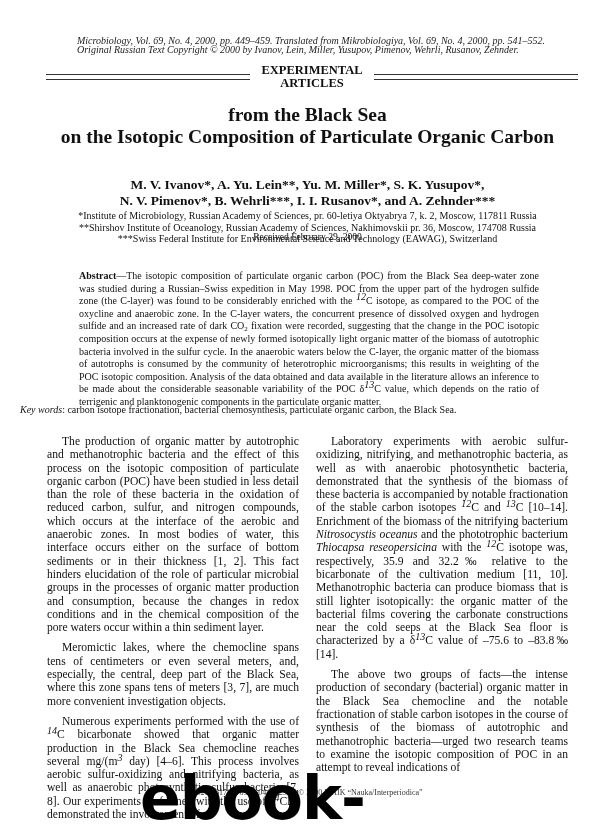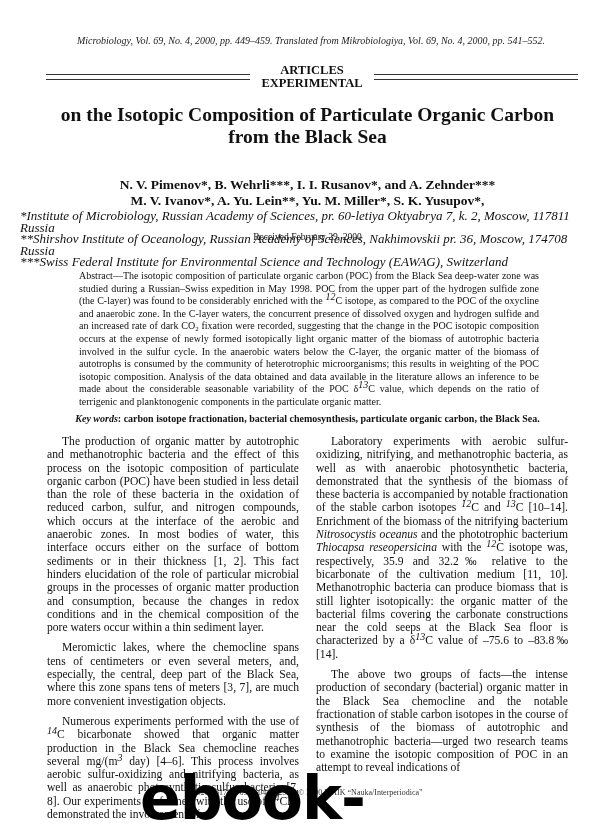--- a/index.html
+++ b/index.html
@@ -5,59 +5,60 @@
   html, body { margin:0; padding:0; background:#ffffff; }
   body { width:615px; height:825px; position:relative; overflow:hidden; font-family:"Liberation Serif", serif; color:#111; }
   .hdr { position:absolute; left:47px; top:36px; font-size:10px; font-style:italic; line-height:9px; color:#222;margin-left:30px; }
   .section { position:absolute; left:46px; top:64px; width:532px; height:30px; }
   .section .rule { position:absolute; top:10px; height:4px; border-top:1.5px solid #333; border-bottom:1px solid #333; }
   .section .rule.l { left:0; width:204px; }
   .section .rule.r { right:0; width:204px; }
   .section .lbl { position:absolute; left:0; right:0; top:0; text-align:center; font-weight:bold; font-size:12.5px; line-height:13px; }
   .title { position:absolute; left:20px; width:575px; top:104px; text-align:center; font-weight:bold; font-size:19.5px; line-height:22px; }
   .authors { position:absolute; left:20px; width:575px; top:177px; text-align:center; font-weight:bold; font-size:13.5px; line-height:16px; }
-  .affil { position:absolute; left:20px; width:575px; top:210px; text-align:left; font-style:italic; font-size:13px; line-height:11.5px; }
+  .affil { position:absolute; left:20px; width:575px; top:210px; text-align:center; font-size:10px; line-height:11.5px; }
   .received { position:absolute; left:20px; width:575px; top:231px; text-align:center; font-size:9.6px; }
   .abstract { position:absolute; left:79px; width:460px; top:270px; font-size:10px; line-height:12.6px; text-align:justify; }
-  .abstract b { font-weight:normal; }
-  .keywords { position:absolute; left:20px; width:575px; top:413px; text-align:center; font-size:10px;font-weight:bold; }
+  .abstract b { font-weight:bold; }
+  .keywords { position:absolute; left:20px; width:575px; top:404px; text-align:left; font-size:10px; }
   .col { position:absolute; top:435px; width:252px; font-size:11.6px; line-height:13.3px; text-align:justify; }
   .col.left { left:47px; }
   .col.right { left:316px; }
   .col p { margin:0 0 7px 0; text-indent:15px; }
   .col p.cont { text-indent:0; }
   sup { font-size:10px; line-height:0; vertical-align:4px;font-style:italic; }
   sub { font-size:7px; line-height:0; vertical-align:-2px; }
   .footer { position:absolute; left:0; width:615px; top:788px; text-align:center; font-size:8px; color:#333; }
   .watermark { position:absolute; left:140px; top:768px; font-family:"DejaVu Sans", sans-serif; font-weight:bold; font-size:60px; letter-spacing:-1px; color:#000; line-height:60px; }
 </style>
 </head>
 <body>
 
 <div class="hdr">
   <div>Microbiology, Vol. 69, No. 4, 2000, pp. 449–459. Translated from Mikrobiologiya, Vol. 69, No. 4, 2000, pp. 541–552.</div>
+  <div>Original Russian Text Copyright © 2000 by Ivanov, Lein, Miller, Yusupov, Pimenov, Wehrli, Rusanov, Zehnder.</div>
 </div>
 
 <div class="section">
   <div class="rule l"></div>
   <div class="rule r"></div>
   <div class="lbl">
+    <div>EXPERIMENTAL</div>
     <div>ARTICLES</div>
-    <div>EXPERIMENTAL</div>
   </div>
 </div>
 
 <div class="title">
+  <div>from the Black Sea</div>
   <div>on the Isotopic Composition of Particulate Organic Carbon</div>
-  <div>from the Black Sea</div>
 </div>
 
 <div class="authors">
+  <div>M. V. Ivanov*, A. Yu. Lein**, Yu. M. Miller*, S. K. Yusupov*,</div>
   <div>N. V. Pimenov*, B. Wehrli***, I. I. Rusanov*, and A. Zehnder***</div>
-  <div>M. V. Ivanov*, A. Yu. Lein**, Yu. M. Miller*, S. K. Yusupov*,</div>
 </div>
 
 <div class="affil">
   <div>*Institute of Microbiology, Russian Academy of Sciences, pr. 60-letiya Oktyabrya 7, k. 2, Moscow, 117811 Russia</div>
   <div>**Shirshov Institute of Oceanology, Russian Academy of Sciences, Nakhimovskii pr. 36, Moscow, 174708 Russia</div>
   <div>***Swiss Federal Institute for Environmental Science and Technology (EAWAG), Switzerland</div>
 </div>
 
 <div class="received">Received February 29, 2000</div>
 

